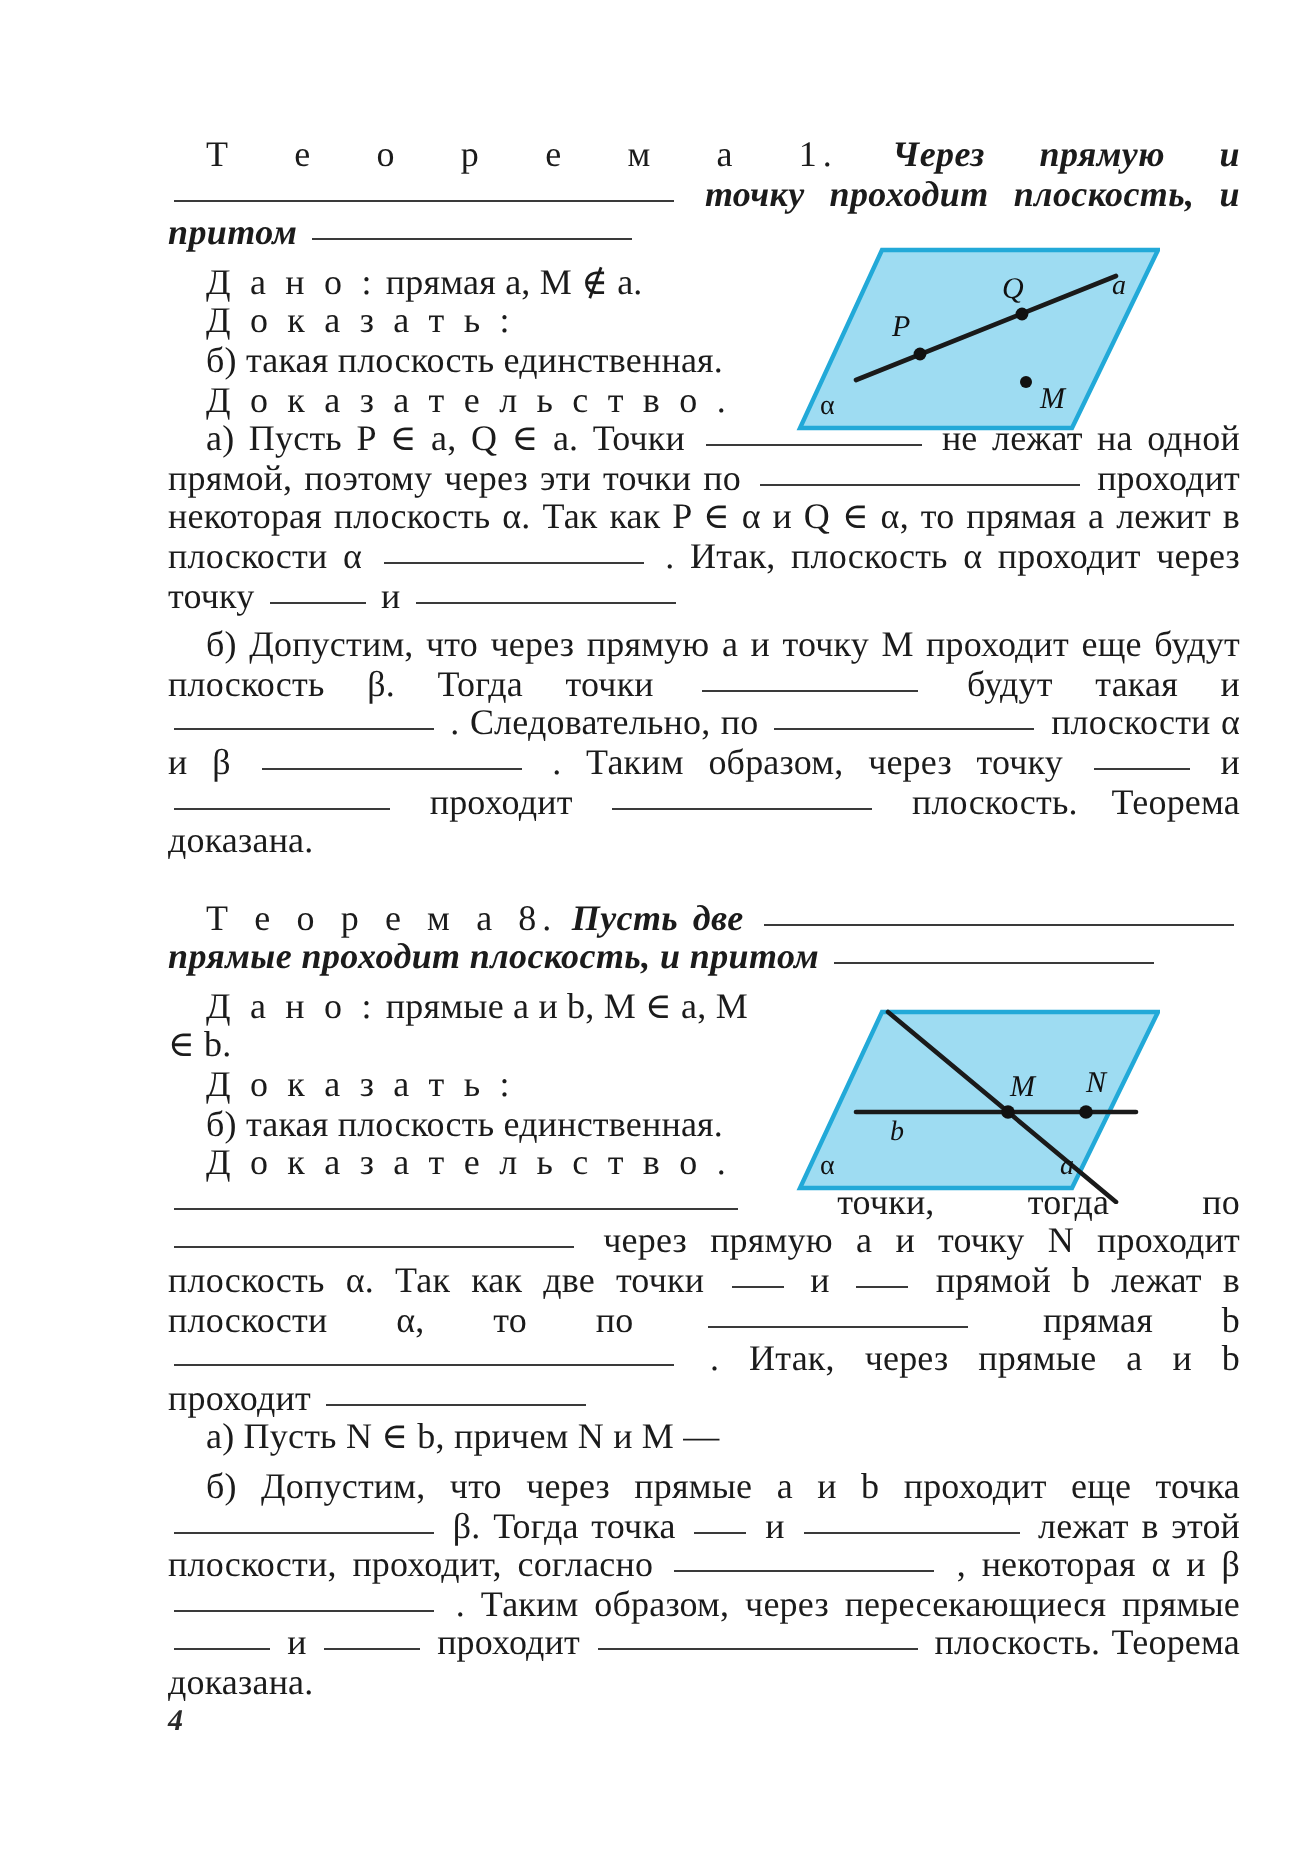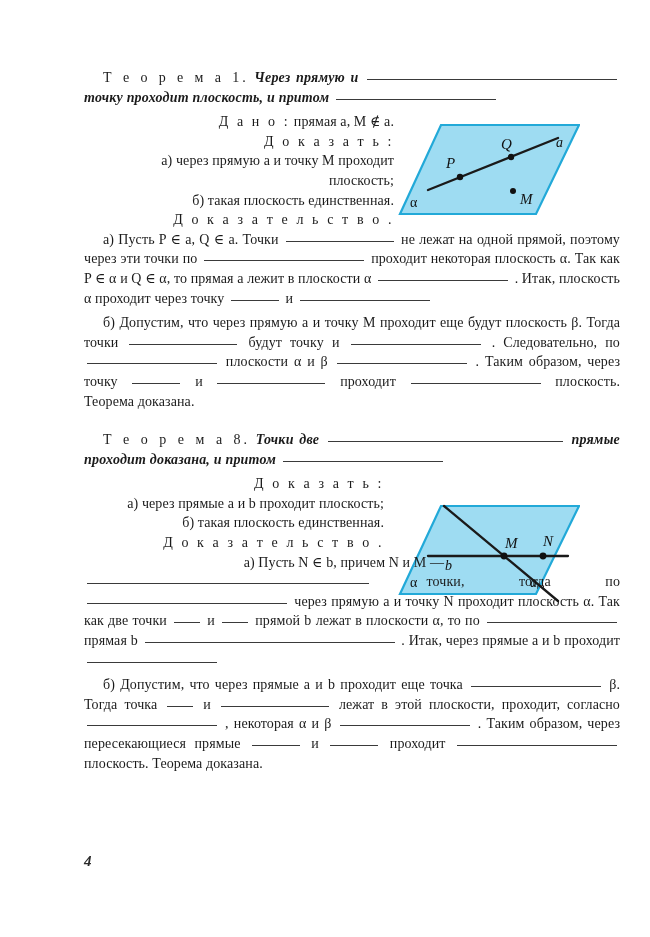--- a/index.html
+++ b/index.html
@@ -23,29 +23,29 @@
   }
   .content {
     position: absolute;
     left: 84px;
     top: 68px;
     width: 536px;
   }
 
   
   .para {
-    font-size: 14px;
+    font-size: 18px;
     line-height: 19.6px;
     text-align: justify;
     text-justify: inter-word;
     margin: 0;
     letter-spacing: .1px;
   }
   .para.indent { text-indent: 19px; }
-  .para.nojust { text-align: right; }
+  .para.nojust { text-align: left; }
 
   .thm-label {
     letter-spacing: 3.0px;
     font-weight: 400;
   }
   .thm-body {
     font-style: italic;
     font-weight: 700;
     letter-spacing: .2px;
   }
@@ -147,21 +147,20 @@
 
     <p class="para indent nojust wrap-right-1">
       <span class="spaced">Д а н о :</span>
       <span>прямая  a, M ∉ a.</span>
     </p>
 
     <p class="para indent nojust wrap-right-1">
       <span class="spaced">Д о к а з а т ь :</span>
     </p>
 
-    <p class="para indent nojust wrap-right-1">а) через прямую a и точку M проходит плоскость;</p>
 
     <p class="para indent nojust wrap-right-1">б) такая плоскость единственная.</p>
 
     <p class="para indent nojust wrap-right-1">
       <span class="spaced">Д о к а з а т е л ь с т в о .</span>
     </p>
 
     <p class="para indent">
       <span>а) Пусть P ∈ a, Q ∈ a. Точки</span>
       <span class="blank l"></span>
@@ -173,84 +172,87 @@
       <span class="blank s"></span>
       <span>и</span>
       <span class="blank xl"></span>
     </p>
 
     <div class="gap-sm"></div>
 
     <p class="para indent">
       <span>б) Допустим, что через прямую a и точку M проходит  еще будут плоскость β. Тогда точки</span>
       <span class="blank l"></span>
-      <span>будут точку и</span>
+      <span>будут такая и</span>
       <span class="blank xl"></span>
       <span>.</span>
       <span>Следовательно, по</span>
       <span class="xl blank"></span>
       <span>плоскости α и β</span>
       <span class="blank xl"></span>
       <span>.</span>
       <span>Таким образом, через точку</span>
       <span class="blank s"></span>
       <span>и</span>
       <span class="blank l"></span>
       <span>проходит</span>
       <span class="blank xl"></span>
       <span>плоскость. Теорема доказана.</span>
     </p>
 
     <div class="gap-lg"></div>
 
     <p class="para indent">
       <span class="thm-label">Т е о р е м а  8.</span>
-      <span class="thm-body">Точки две</span>
+      <span class="thm-body">Пусть две</span>
       <span class="blank w235"></span>
       <span class="thm-body">прямые проходит</span>
-      <span class="thm-body">доказана, и притом</span>
-      <span class="blank xxl"></span>
-    </p>
-
-    <div class="gap-sm"></div>
-
+      <span class="thm-body">плоскость, и притом</span>
+      <span class="blank xxl"></span>
+    </p>
+
+    <div class="gap-sm"></div>
+
+    <p class="para indent nojust wrap-right-2">
+      <span class="spaced">Д а н о :</span>
+      <span>прямые a и b, M ∈ a, M ∈ b.</span>
+    </p>
 
     <p class="para indent nojust wrap-right-2">
       <span class="spaced">Д о к а з а т ь :</span>
     </p>
 
-    <p class="para indent nojust wrap-right-2">а) через прямые a и b проходит плоскость;</p>
 
     <p class="para indent nojust wrap-right-2">б) такая плоскость единственная.</p>
 
     <p class="para indent nojust wrap-right-2">
       <span class="spaced">Д о к а з а т е л ь с т в о .</span>
-    </p>
-
-    <p class="para indent nojust wrap-right-3">
-      <span>а)  Пусть  N ∈ b,  причем  N  и  M  —</span>
     </p>
 
     <p class="para">
       <span class="blank w280"></span>
       <span>точки, тогда по</span>
       <span class="blank w200"></span>
       <span>через прямую a и точку N проходит плоскость α. Так как две точки</span>
       <span class="blank xs"></span>
       <span>и</span>
       <span class="blank xs"></span>
       <span>прямой b лежат в плоскости α, то по</span>
       <span class="blank xl"></span>
       <span>прямая b</span>
       <span class="blank w250"></span>
       <span>. Итак, через прямые a и b</span>
       <span>проходит</span>
       <span class="blank xl"></span>
     </p>
 
+    <p class="para indent nojust wrap-right-3">
+      <span>а)  Пусть  N ∈ b,  причем  N  и  M  —</span>
+    </p>
+
     <div class="gap-sm"></div>
 
     <p class="para indent">
       <span>б) Допустим, что через прямые a и b проходит еще точка</span>
       <span class="blank xl"></span>
       <span>β. Тогда точка</span>
       <span class="blank xs"></span>
       <span>и</span>
       <span class="blank l"></span>
       <span>лежат в этой плоскости, проходит, согласно</span>

